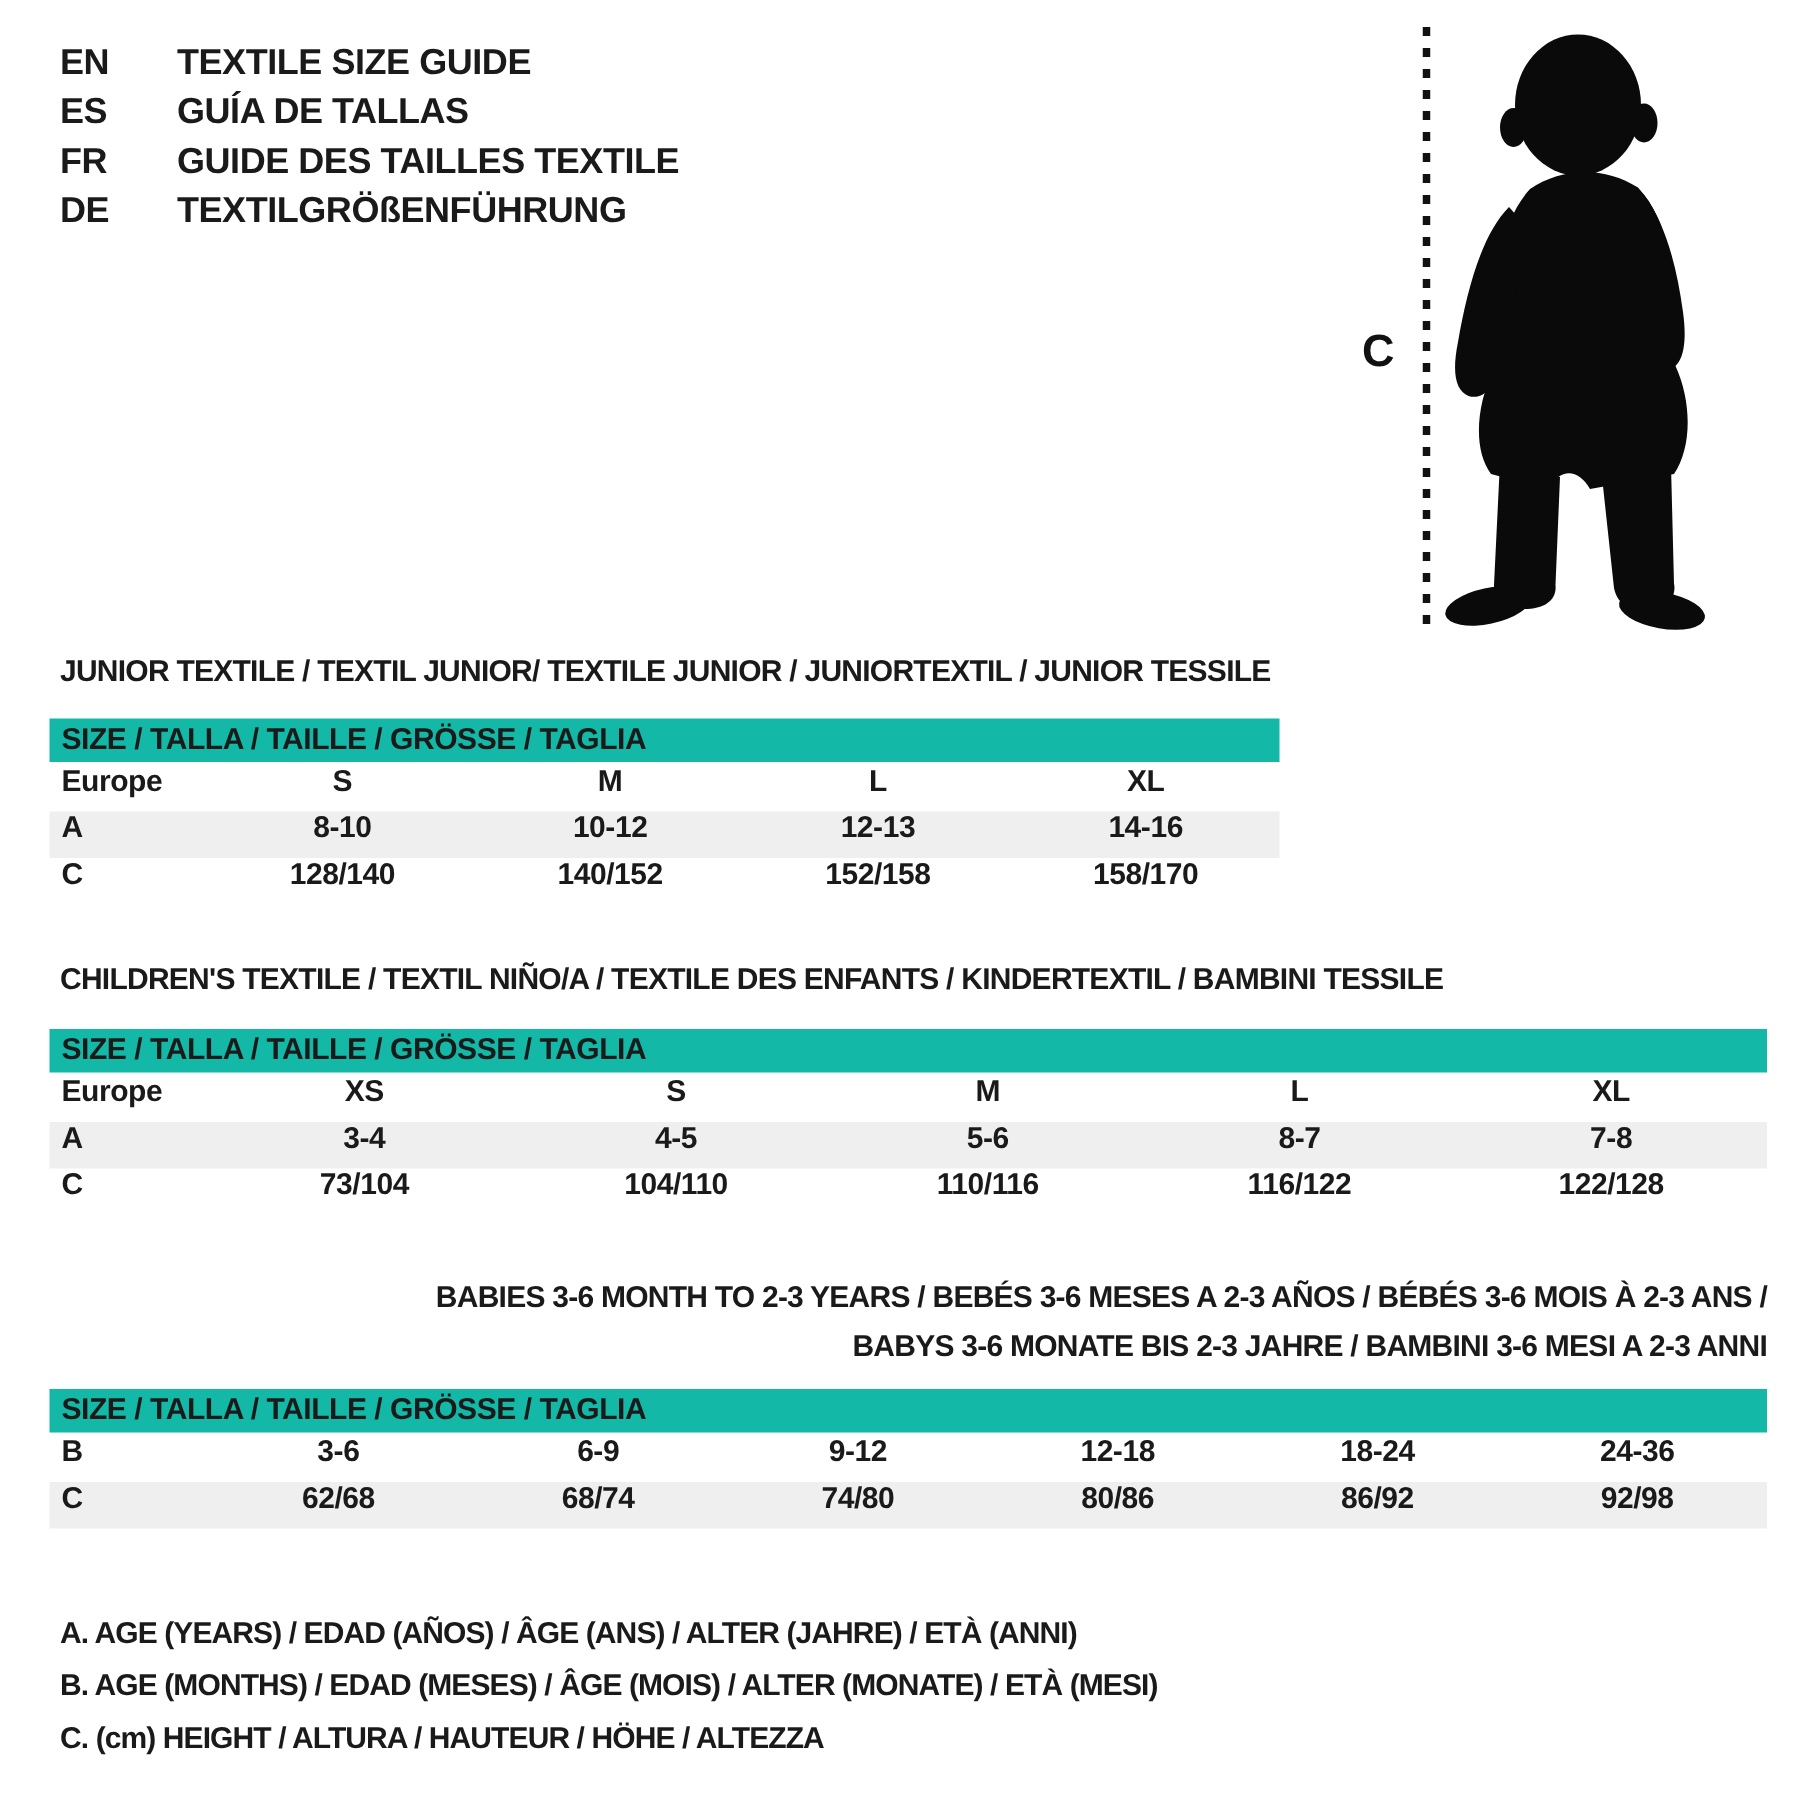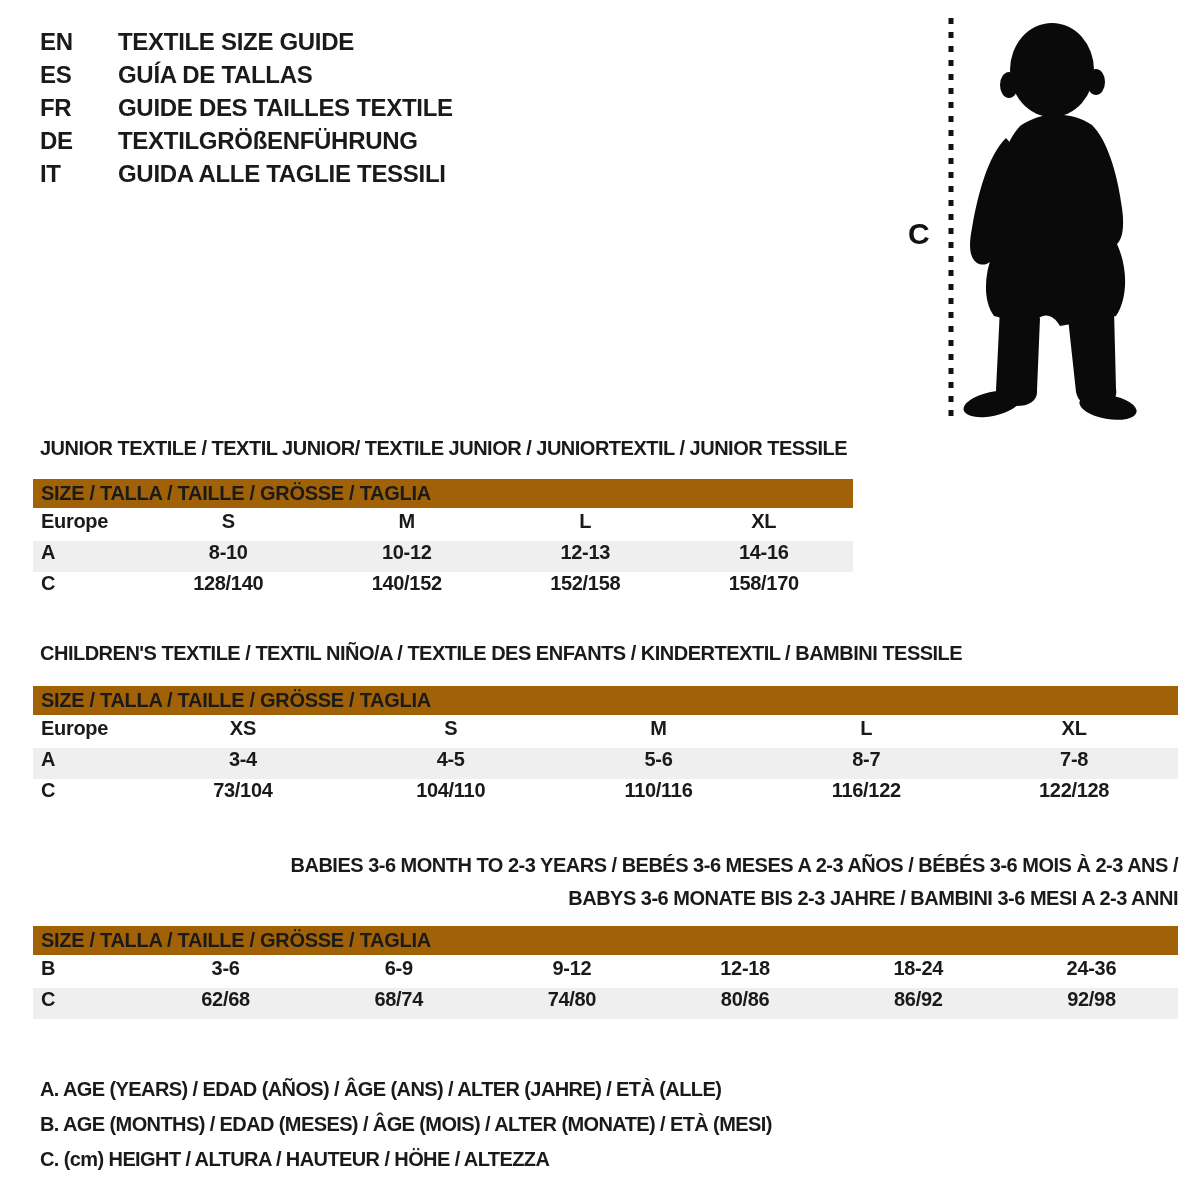--- a/index.html
+++ b/index.html
@@ -32,21 +32,21 @@
   .sec-babies   { top: 849px; width: 1145px; }
 
   .sec-heading { font-size: 20px; line-height: 22px; margin-left: 7px; letter-spacing: -0.5px; }
   .sec-junior   .sec-heading { margin-bottom: 20px; }
   .sec-children .sec-heading { margin-bottom: 22px; }
   .sec-babies   .heading-group { margin-bottom: 11px; text-align: right; }
   .sec-babies   .sec-heading { line-height: 33px; margin-bottom: 0; }
 
   
   .thead {
-    background: #a16207;
+    background: #14b8a6;
     height: 29px; line-height: 29px;
     font-size: 20px; padding-left: 8px;
     margin-bottom: 2px;
   }
   .trow { display: flex; height: 31px; align-items: flex-start; font-size: 20px; }
   .trow.shaded { background: #efefef; }
   .tlabel { width: 106px; padding-left: 8px; }
   .tcell { flex: 1; text-align: center; }
 
   
@@ -67,24 +67,20 @@
       <span class="lang-code">ES</span>
       <span class="lang-label">GUÍA DE TALLAS</span>
     </div>
     <div class="lang-row">
       <span class="lang-code">FR</span>
       <span class="lang-label">GUIDE DES TAILLES TEXTILE</span>
     </div>
     <div class="lang-row">
       <span class="lang-code">DE</span>
       <span class="lang-label">TEXTILGRÖßENFÜHRUNG</span>
-    </div>
-    <div class="lang-row">
-      <span class="lang-code">IT</span>
-      <span class="lang-label">GUIDA ALLE TAGLIE TESSILI</span>
     </div>
   </div>
 
   <div class="figure">
     <svg viewBox="0 0 280 420" width="280" height="420">
       <text x="8" y="236" font-size="30" font-weight="bold" fill="#111" font-family="Liberation Sans, sans-serif">C</text>
       <line x1="51" y1="10" x2="51" y2="410" stroke="#111" stroke-width="5" stroke-dasharray="6 8"></line>
       <g fill="#0a0a0a">
         <ellipse cx="152" cy="62" rx="42" ry="47"></ellipse>
         <ellipse cx="109" cy="77" rx="9" ry="13"></ellipse>
@@ -182,18 +178,18 @@
           <div class="tcell">68/74</div>
           <div class="tcell">74/80</div>
           <div class="tcell">80/86</div>
           <div class="tcell">86/92</div>
           <div class="tcell">92/98</div>
         </div>
       </div>
   </div>
 
   <div class="legend">
-    <div class="legend-line">A. AGE (YEARS) / EDAD (AÑOS) / ÂGE (ANS) / ALTER (JAHRE) / ETÀ (ALLE)</div>
+    <div class="legend-line">A. AGE (YEARS) / EDAD (AÑOS) / ÂGE (ANS) / ALTER (JAHRE) / ETÀ (ANNI)</div>
     <div class="legend-line">B. AGE (MONTHS) / EDAD (MESES) / ÂGE (MOIS) / ALTER (MONATE) / ETÀ (MESI)</div>
     <div class="legend-line">C. (cm) HEIGHT / ALTURA / HAUTEUR / HÖHE / ALTEZZA</div>
   </div>
 
 </div>
 
 </body></html>

